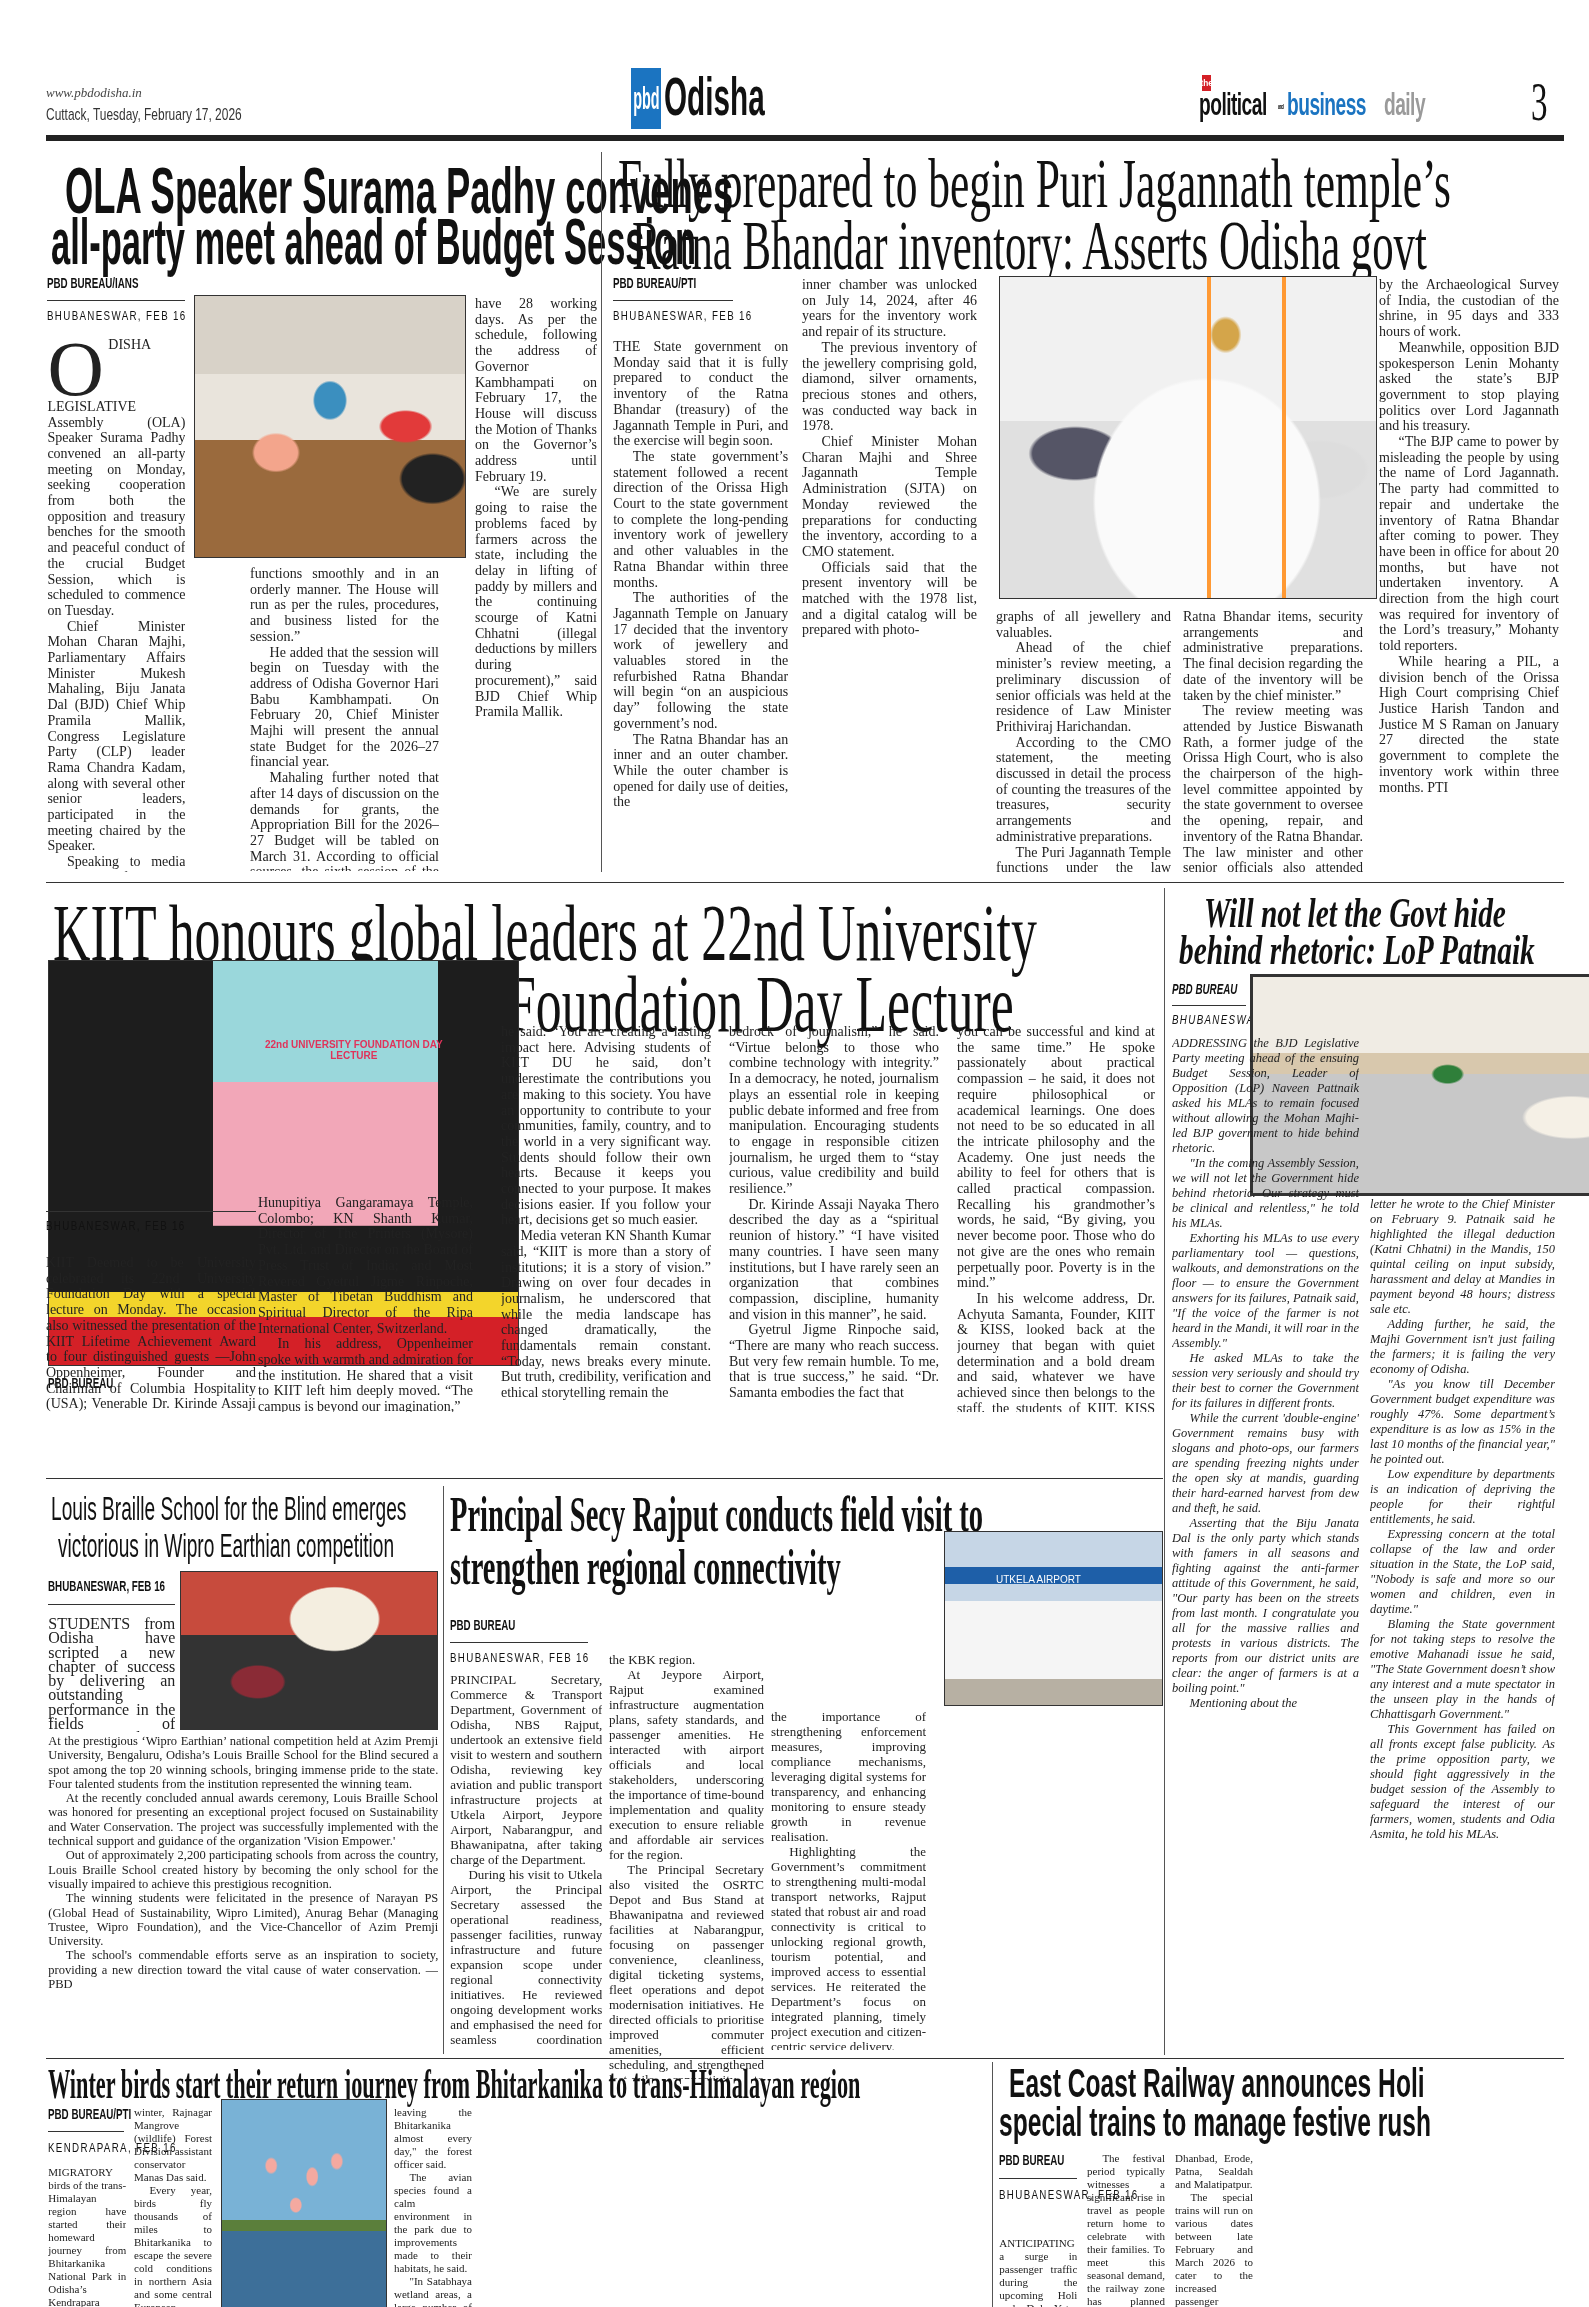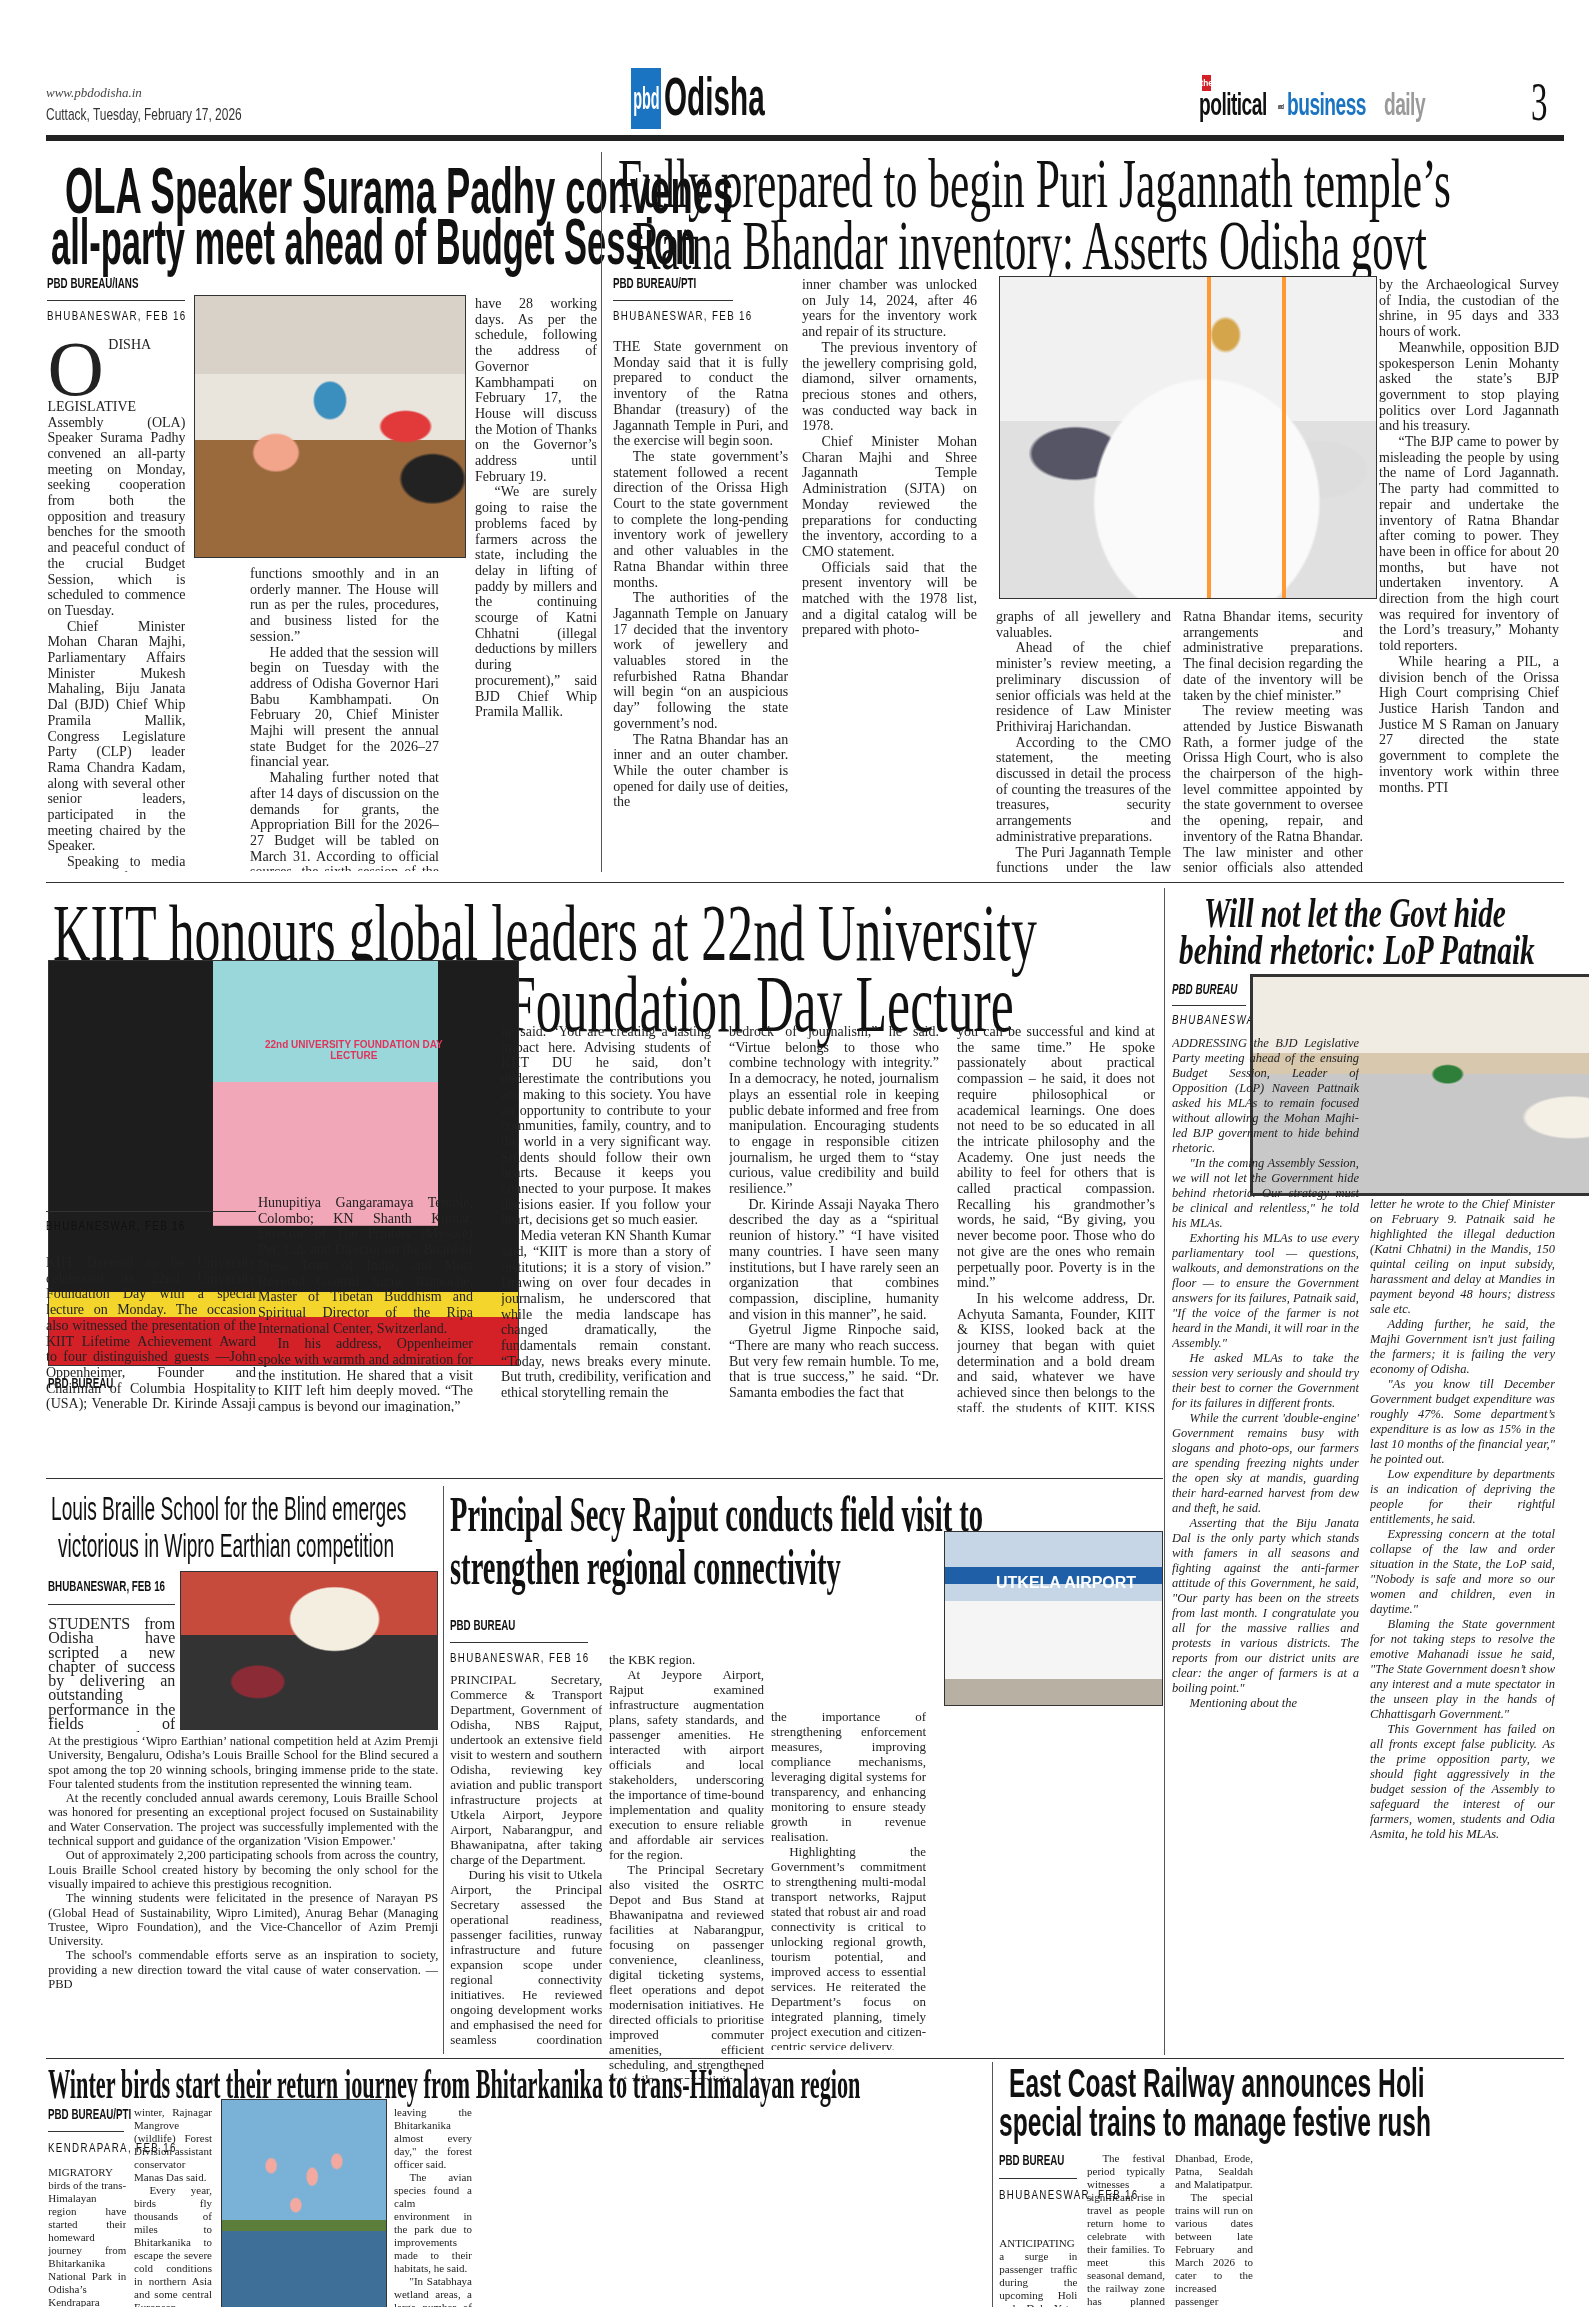--- a/index.html
+++ b/index.html
@@ -234,21 +234,21 @@
     <p>The winning students were felicitated in the presence of Narayan PS (Global Head of Sustainability, Wipro Limited), Anurag Behar (Managing Trustee, Wipro Foundation), and the Vice-Chancellor of Azim Premji University.</p>
     <p>The school's commendable efforts serve as an inspiration to society, providing a new direction toward the vital cause of water conservation. —PBD</p>
   </div>
 </div>
 <div class="abs vrule" style="left:443px;top:1486px;height:568px;"></div>
 
 <div class="abs" style="left:448px;top:1483px;width:715px;height:572px;">
   <div class="abs hl-serif" style="left:2.3px;top:4.6px;font-size:51px;font-weight:bold;transform:scaleX(0.56);">Principal Secy Rajput conducts field visit to</div>
   <div class="abs hl-serif" style="left:2.3px;top:58px;font-size:51px;font-weight:bold;transform:scaleX(0.56);">strengthen regional connectivity</div>
   <div class="abs photo ph-utkela" style="left:496px;top:48px;width:219px;height:175px;">
-    <div class="abs" style="left:51px;top:42px;color:#fff;font-family:'Liberation Sans',sans-serif;font-weight:bold;font-size:16px;">UTKELA AIRPORT</div>
+    <div class="abs" style="left:51px;top:42px;color:#fff;font-family:'Liberation Sans',sans-serif;font-weight:normal;font-size:10px;">UTKELA AIRPORT</div>
   </div>
   <div class="abs byline" style="left:2.3px;top:134px;">PBD BUREAU</div>
   <div class="abs rule" style="left:2.3px;top:159px;width:138px;height:0.9px;"></div>
   <div class="abs dateline" style="left:2.3px;top:167px;">BHUBANESWAR, FEB 16</div>
   <div class="abs col" style="left:2.3px;top:189px;width:152px;height:378px;font-size:13px;line-height:15px;">
     <p class="first">PRINCIPAL Secretary, Commerce &amp; Transport Department, Government of Odisha, NBS Rajput, undertook an extensive field visit to western and southern Odisha, reviewing key aviation and public transport infrastructure projects at Utkela Airport, Jeypore Airport, Nabarangpur, and Bhawanipatna, after taking charge of the Department.</p>
     <p>During his visit to Utkela Airport, the Principal Secretary assessed the operational readiness, passenger facilities, runway infrastructure and future expansion scope under regional connectivity initiatives. He reviewed ongoing development works and emphasised the need for seamless coordination among executing agencies to enhance regional air connectivity and stimulate economic activity in</p>
   </div>
   <div class="abs col" style="left:161px;top:141px;width:155px;height:427px;font-size:13px;line-height:15px;margin-top:28px;">
     <p class="first">the KBK region.</p>

